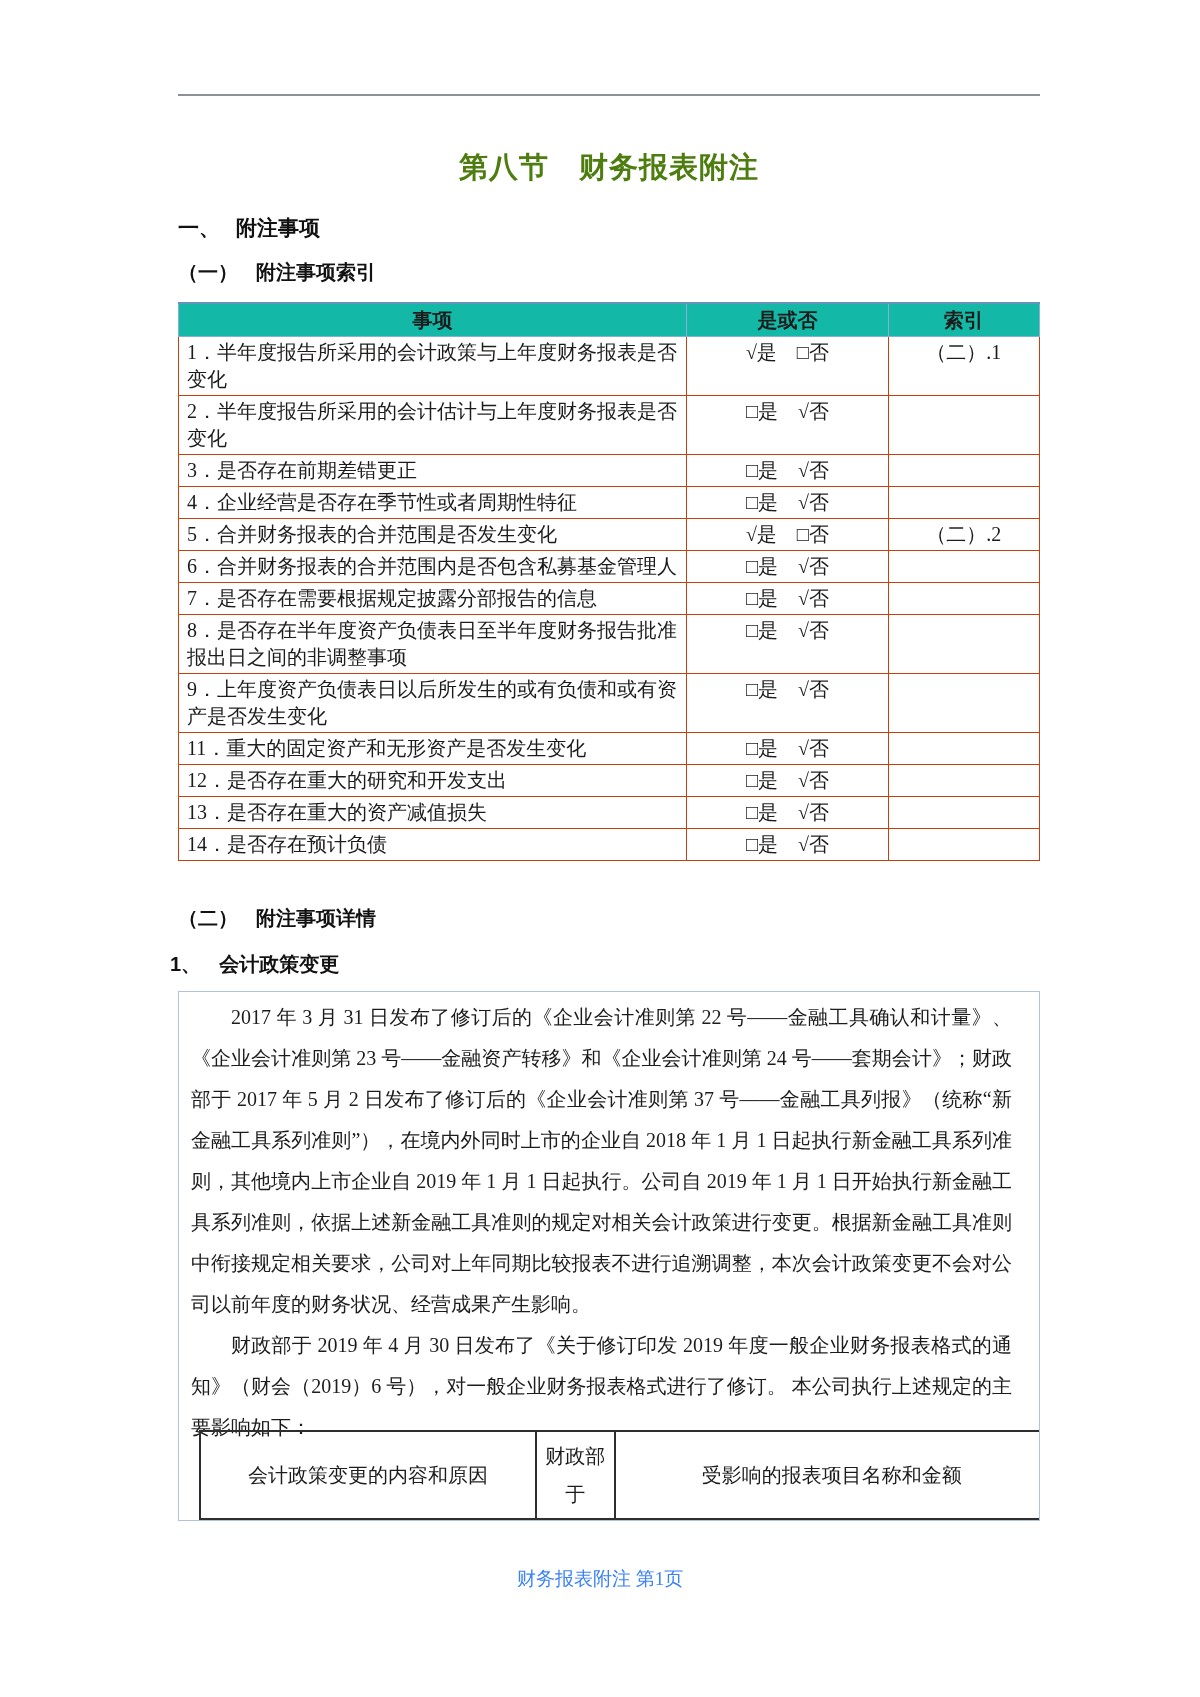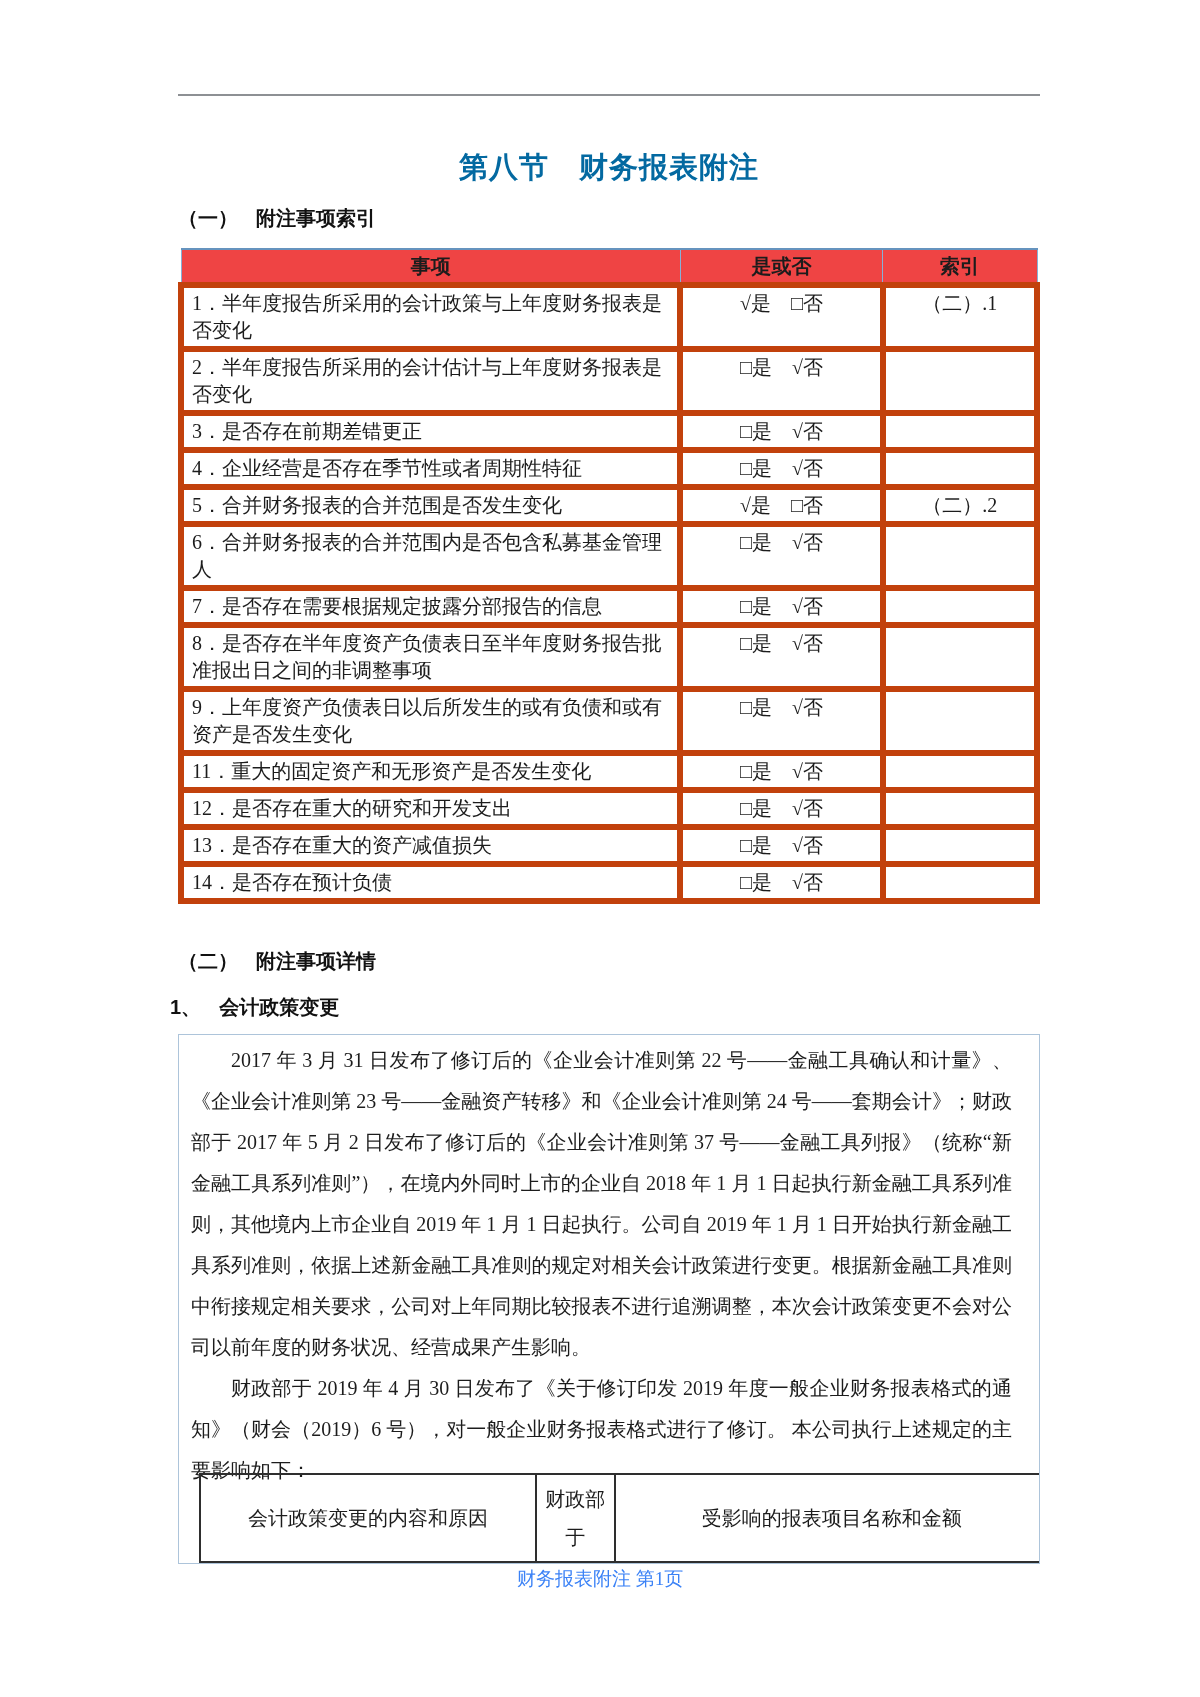--- a/index.html
+++ b/index.html
@@ -25,21 +25,21 @@
     height: 0;
     border-top: 2px solid #8d9094;
   }
   .doc-title {
     margin: 52px 0 0 0;
     text-align: center;
     font-family: "Liberation Sans", "DejaVu Sans", sans-serif;
     font-size: 29px;
     font-weight: 700;
     letter-spacing: 1px;
-    color: #0369a1;
+    color: #4d7c0f;
   }
   .h2 {
     margin-top: 26px;
     font-family: "Liberation Sans", "DejaVu Sans", sans-serif;
     font-size: 21px;
     font-weight: 700;
     color: #111;
   }
   .h3 {
     margin-top: 17px;
@@ -53,30 +53,30 @@
 
   table.index-table {
     margin-top: 16px;
     width: 862px;
     border-collapse: collapse;
     font-size: 20px;
     border: 1px solid #88b0d6;
     border-top: 2px solid #6593be;
   }
   table.index-table th {
-    background: #ef4444;
+    background: #14b8a6;
     border: 1px solid #88b0d6;
     font-family: "Liberation Sans", "DejaVu Sans", sans-serif;
     font-weight: 700;
     padding: 3px 6px;
     line-height: 26px;
     text-align: center;
   }
   table.index-table td {
-    border: 6px solid #c2410c;
+    border: 1px solid #c2410c;
     padding: 2px 8px;
     line-height: 27px;
     vertical-align: top;
   }
   td.c-item  { width: 527px; text-align: left; }
   td.c-ans   { width: 196px; text-align: center; }
   td.c-idx   { width: 139px; text-align: center; }
 
   .frame {
     position: relative;
@@ -130,20 +130,23 @@
 </head>
 <body>
 
 <div class="page">
   <div class="content">
 
     <div class="top-rule"></div>
 
     <h1 class="doc-title">第八节　财务报表附注</h1>
 
+    <div class="h2">
+      <span class="hnum">一、</span><span>附注事项</span>
+    </div>
 
     <div class="h3">
       <span class="hnum-sm">（一）</span><span>附注事项索引</span>
     </div>
 
     <table class="index-table">
       <thead>
         <tr>
           <th class="c-item">事项</th>
           <th class="c-ans">是或否</th>

